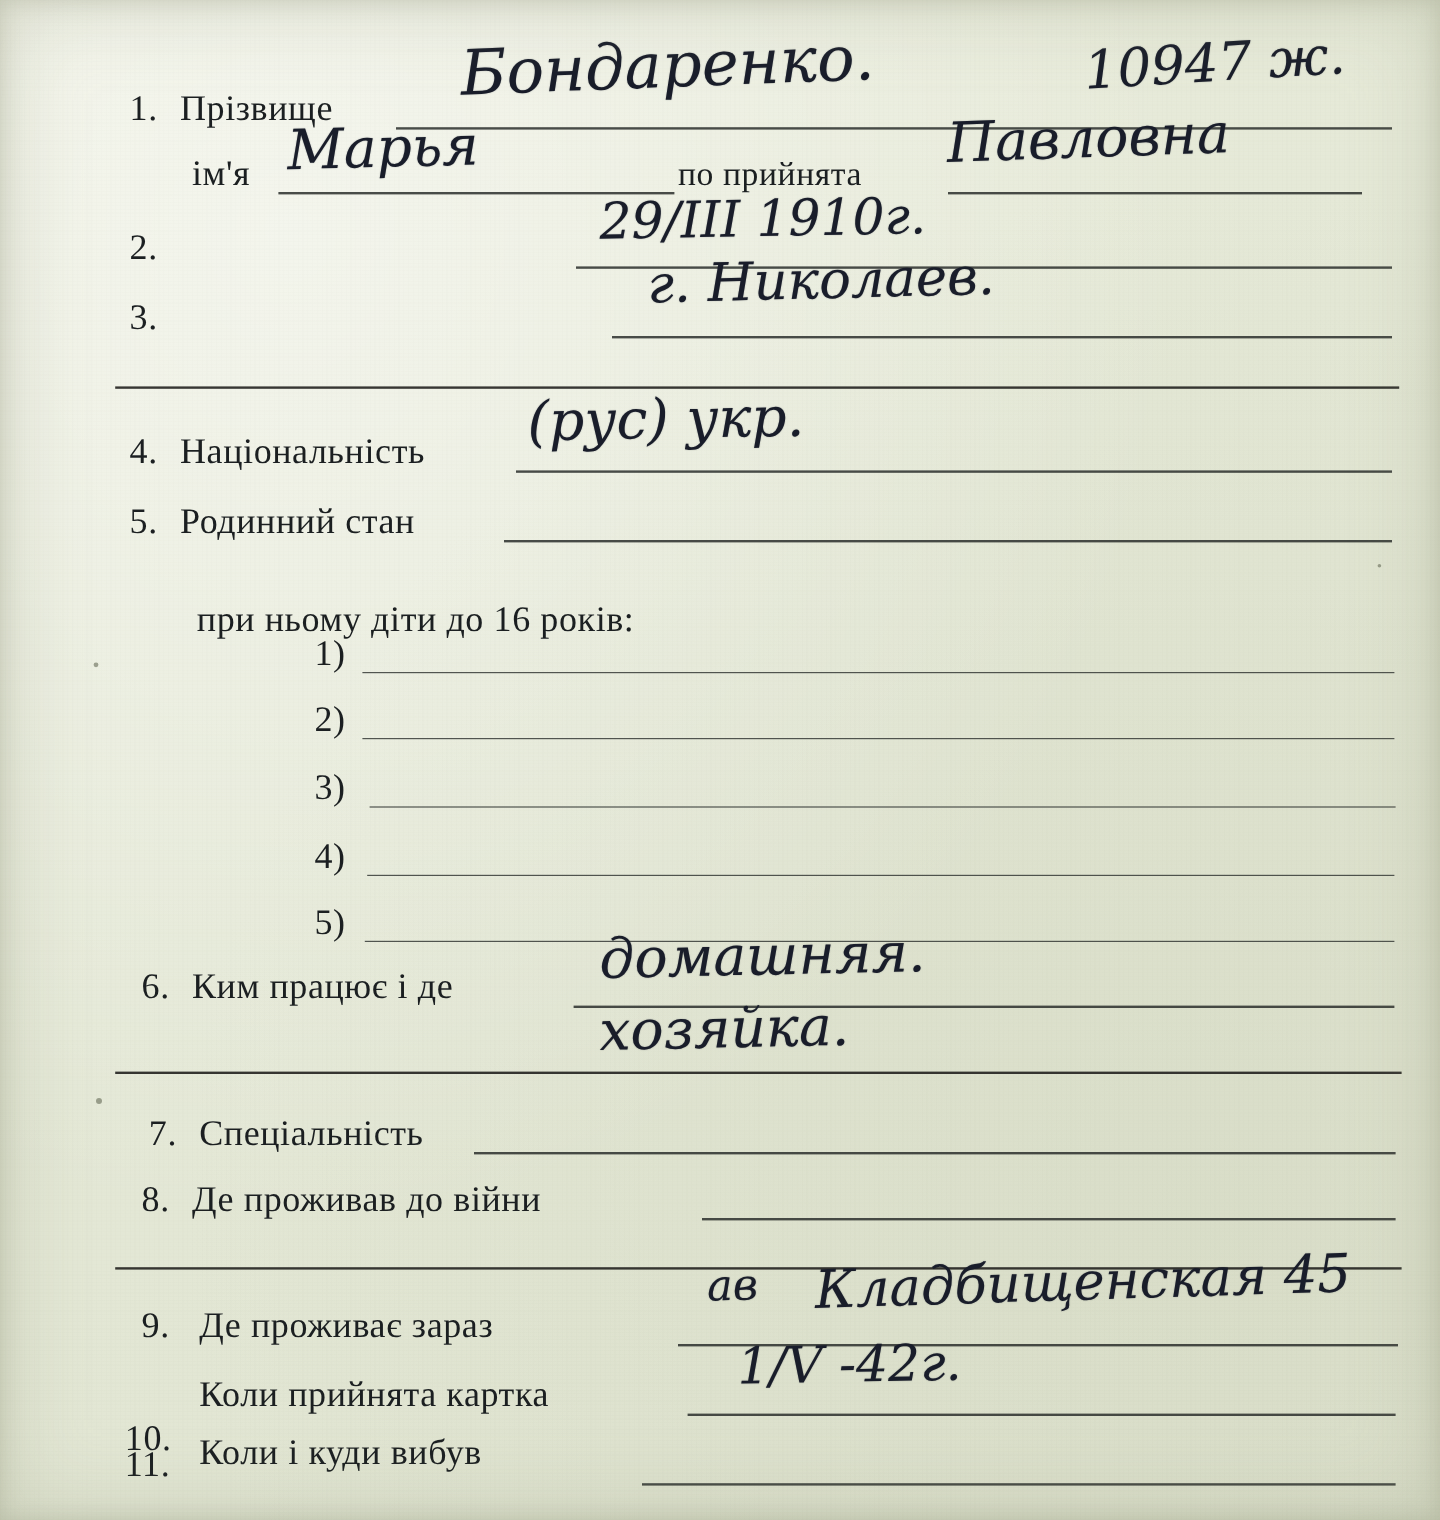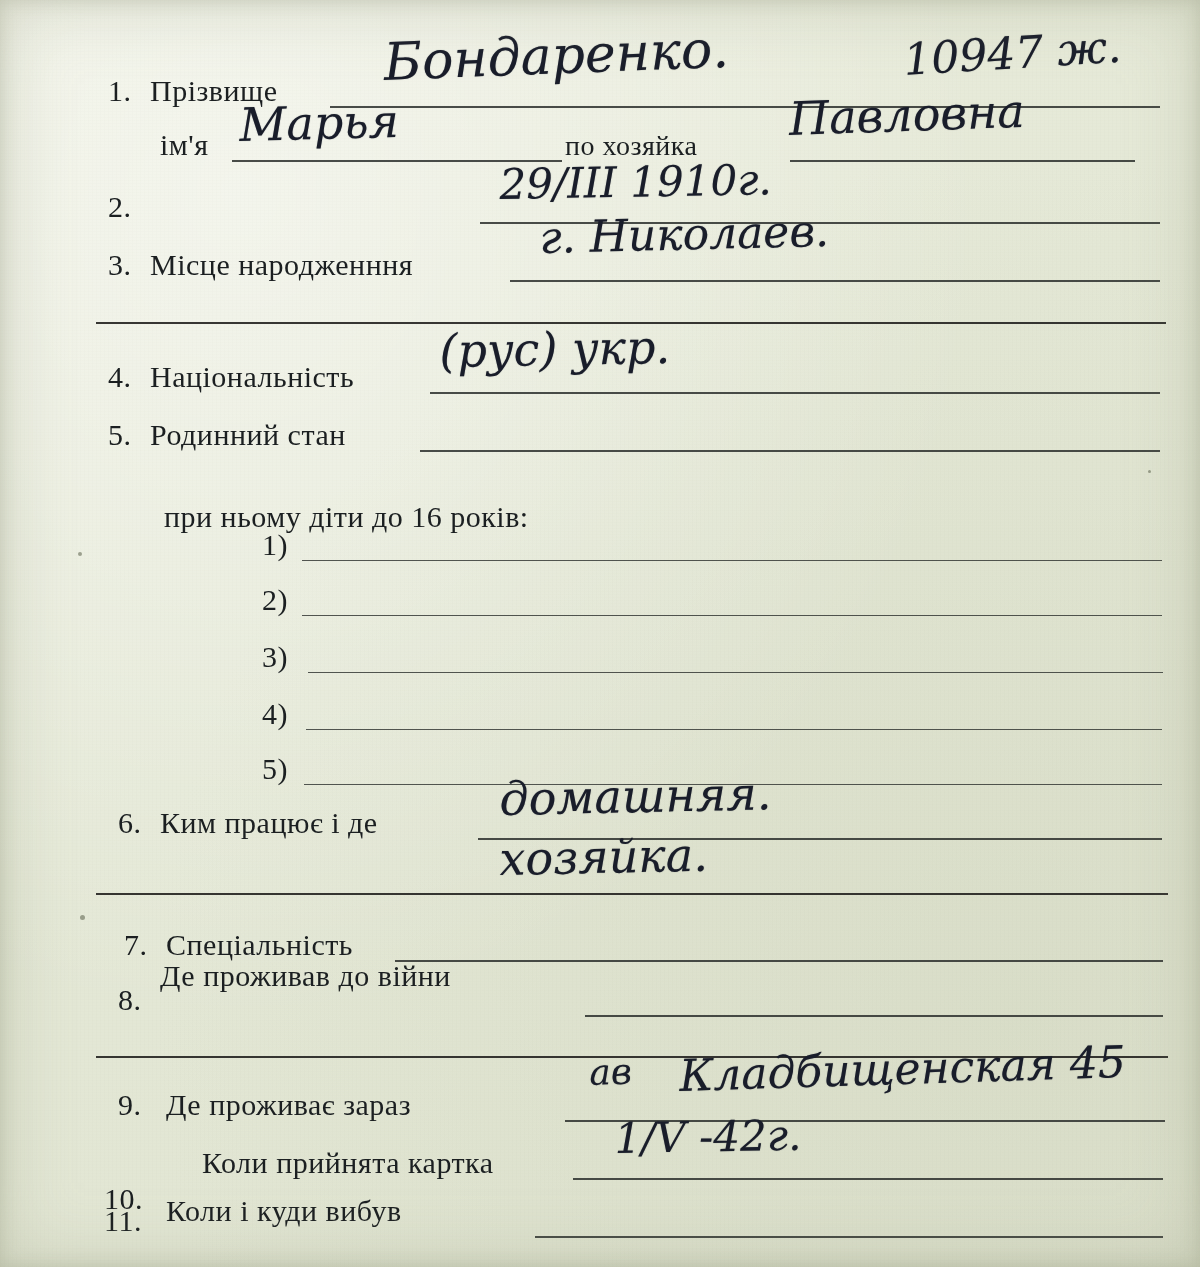--- a/index.html
+++ b/index.html
@@ -91,38 +91,35 @@
   </div>
   <div class="rule" style="left:330px; top:106px; width:830px;"></div>
   <div class="hand" style="left:385px; top:32px; font-size:52px; transform:rotate(-2.2deg);">Бондаренко.</div>
   <div class="hand" style="left:905px; top:34px; font-size:44px; transform:rotate(-3.5deg);">10947 ж.</div>
 
   <div class="row" style="left:160px; top:128px;">
     <span>ім'я</span>
   </div>
   <div class="rule" style="left:232px; top:160px; width:330px;"></div>
   <div class="row" style="left:565px; top:130px; font-size:28px;">
-    <span>по хозяйка</span>
+    <span>по прийнята</span>
   </div>
   <div class="rule" style="left:790px; top:160px; width:345px;"></div>
   <div class="hand" style="left:240px; top:98px; font-size:46px; transform:rotate(-1.5deg);">Марья</div>
   <div class="hand" style="left:790px; top:92px; font-size:46px; transform:rotate(-2deg);">Павловна</div>
 
   <div class="row" style="left:108px; top:190px;">
     <span>2.</span>
   </div>
   <div class="rule" style="left:480px; top:222px; width:680px;"></div>
   <div class="hand" style="left:500px; top:160px; font-size:42px; transform:rotate(-1deg);">29/III 1910г.</div>
 
   <div class="row" style="left:108px; top:248px;">
     <span>3.</span>
   </div>
-  <div class="row" style="left:150px; top:248px;">
-    <span>Місце народженння</span>
-  </div>
   <div class="rule" style="left:510px; top:280px; width:650px;"></div>
   <div class="hand" style="left:540px; top:212px; font-size:44px; transform:rotate(-1.4deg);">г. Николаев.</div>
 
   <div class="rule full" style="left:96px; top:322px; width:1070px;"></div>
 
   <div class="row" style="left:108px; top:360px;">
     <span>4.</span>
   </div>
   <div class="row" style="left:150px; top:360px;">
     <span>Національність</span>
@@ -183,41 +180,41 @@
     <span>7.</span>
   </div>
   <div class="row" style="left:166px; top:928px;">
     <span>Спеціальність</span>
   </div>
   <div class="rule" style="left:395px; top:960px; width:768px;"></div>
 
   <div class="row" style="left:118px; top:983px;">
     <span>8.</span>
   </div>
-  <div class="row" style="left:160px; top:959px;">
+  <div class="row" style="left:160px; top:983px;">
     <span>Де проживав до війни</span>
   </div>
   <div class="rule" style="left:585px; top:1015px; width:578px;"></div>
 
   <div class="rule full" style="left:96px; top:1056px; width:1072px;"></div>
 
   <div class="row" style="left:118px; top:1088px;">
     <span>9.</span>
   </div>
   <div class="row" style="left:166px; top:1088px;">
     <span>Де проживає зараз</span>
   </div>
   <div class="rule" style="left:565px; top:1120px; width:600px;"></div>
   <div class="hand" style="left:590px; top:1052px; font-size:36px; transform:rotate(-2deg);">ав</div>
   <div class="hand" style="left:680px; top:1050px; font-size:44px; transform:rotate(-1.8deg);">Кладбищенская 45</div>
 
   <div class="row" style="left:104px; top:1146px;margin-top:36px;">
     <span>10.</span>
   </div>
-  <div class="row" style="left:166px; top:1146px;margin-left:36px;">
+  <div class="row" style="left:166px; top:1146px;">
     <span>Коли прийнята картка</span>
   </div>
   <div class="rule" style="left:573px; top:1178px; width:590px;"></div>
   <div class="hand" style="left:615px; top:1114px; font-size:42px; transform:rotate(-1deg);">1/V -42г.</div>
 
   <div class="row" style="left:104px; top:1204px;">
     <span>11.</span>
   </div>
   <div class="row" style="left:166px; top:1154px;margin-top:40px;">
     <span>Коли і куди вибув</span>

